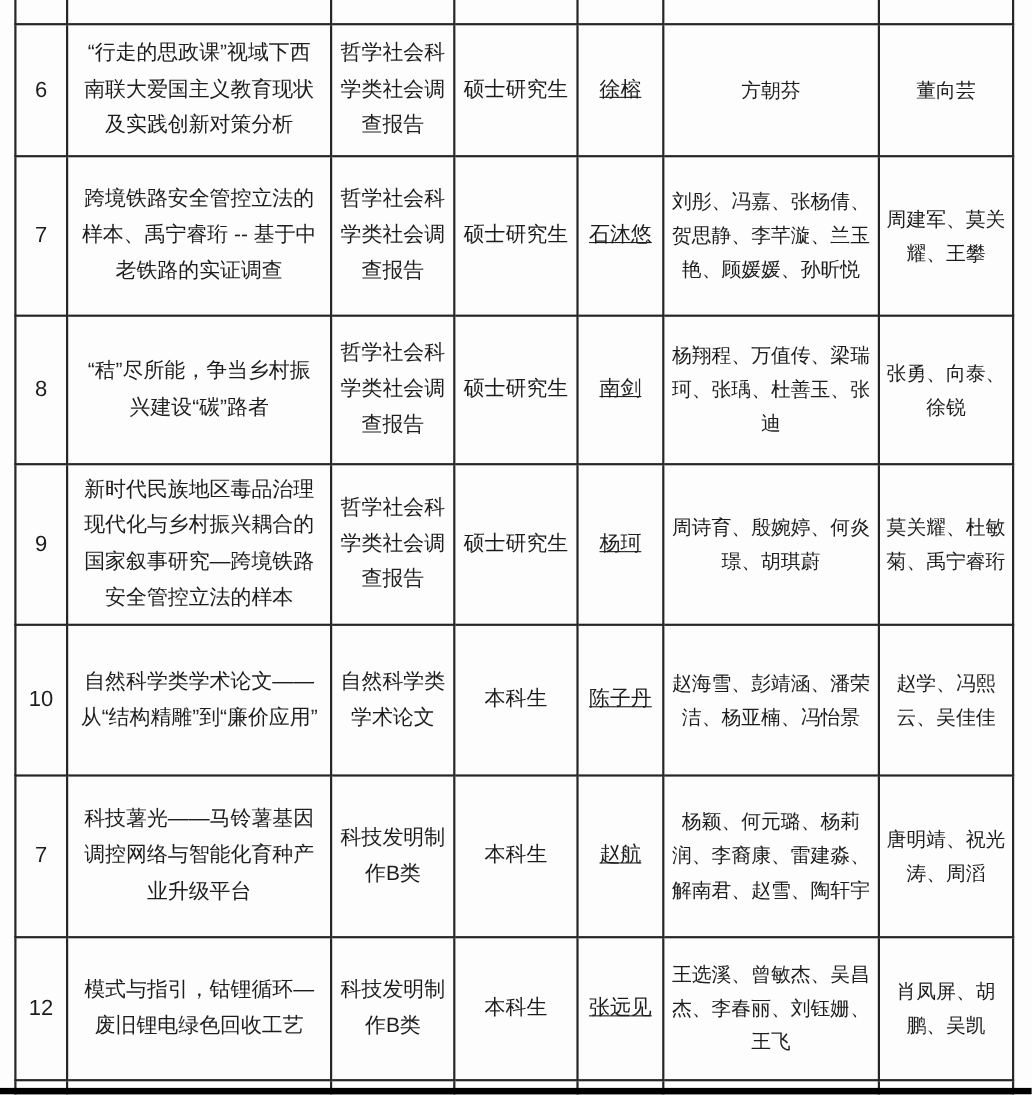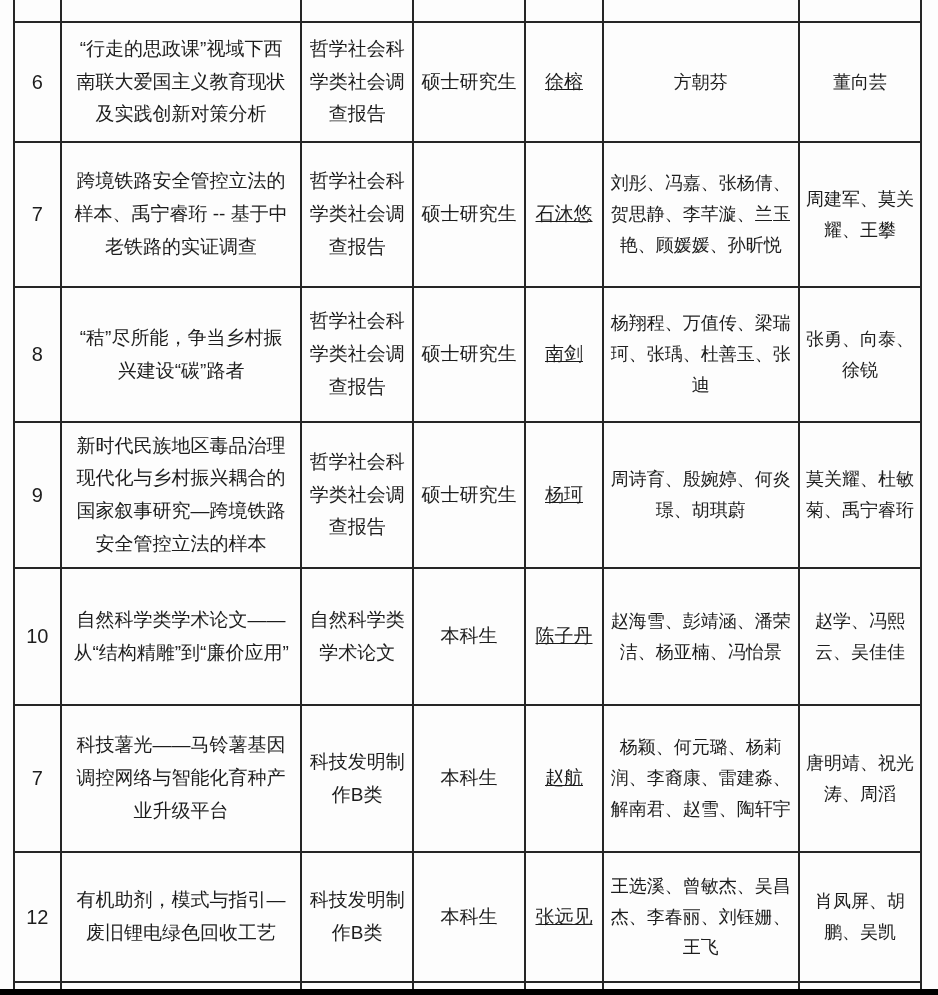--- a/index.html
+++ b/index.html
@@ -124,21 +124,21 @@
       <td class="c-title">科技薯光——马铃薯基因调控网络与智能化育种产业升级平台</td>
       <td class="c-cat">科技发明制作B类</td>
       <td class="c-type">本科生</td>
       <td class="c-leader">赵航</td>
       <td class="c-members">杨颖、何元璐、杨莉润、李裔康、雷建淼、解南君、赵雪、陶轩宇</td>
       <td class="c-adv">唐明靖、祝光涛、周滔</td>
     </tr>
 
     <tr class="row-12">
       <td class="c-idx">12</td>
-      <td class="c-title">有机助剂，模式与指引—废旧锂电绿色回收工艺</td>
+      <td class="c-title">模式与指引，钴锂循环—废旧锂电绿色回收工艺</td>
       <td class="c-cat">科技发明制作B类</td>
       <td class="c-type">本科生</td>
       <td class="c-leader">张远见</td>
       <td class="c-members">王选溪、曾敏杰、吴昌杰、李春丽、刘钰姗、王飞</td>
       <td class="c-adv">肖凤屏、胡鹏、吴凯</td>
     </tr>
 
     <tr class="sliver-bottom">
       <td class="c-idx"></td>
       <td class="c-title"></td>

